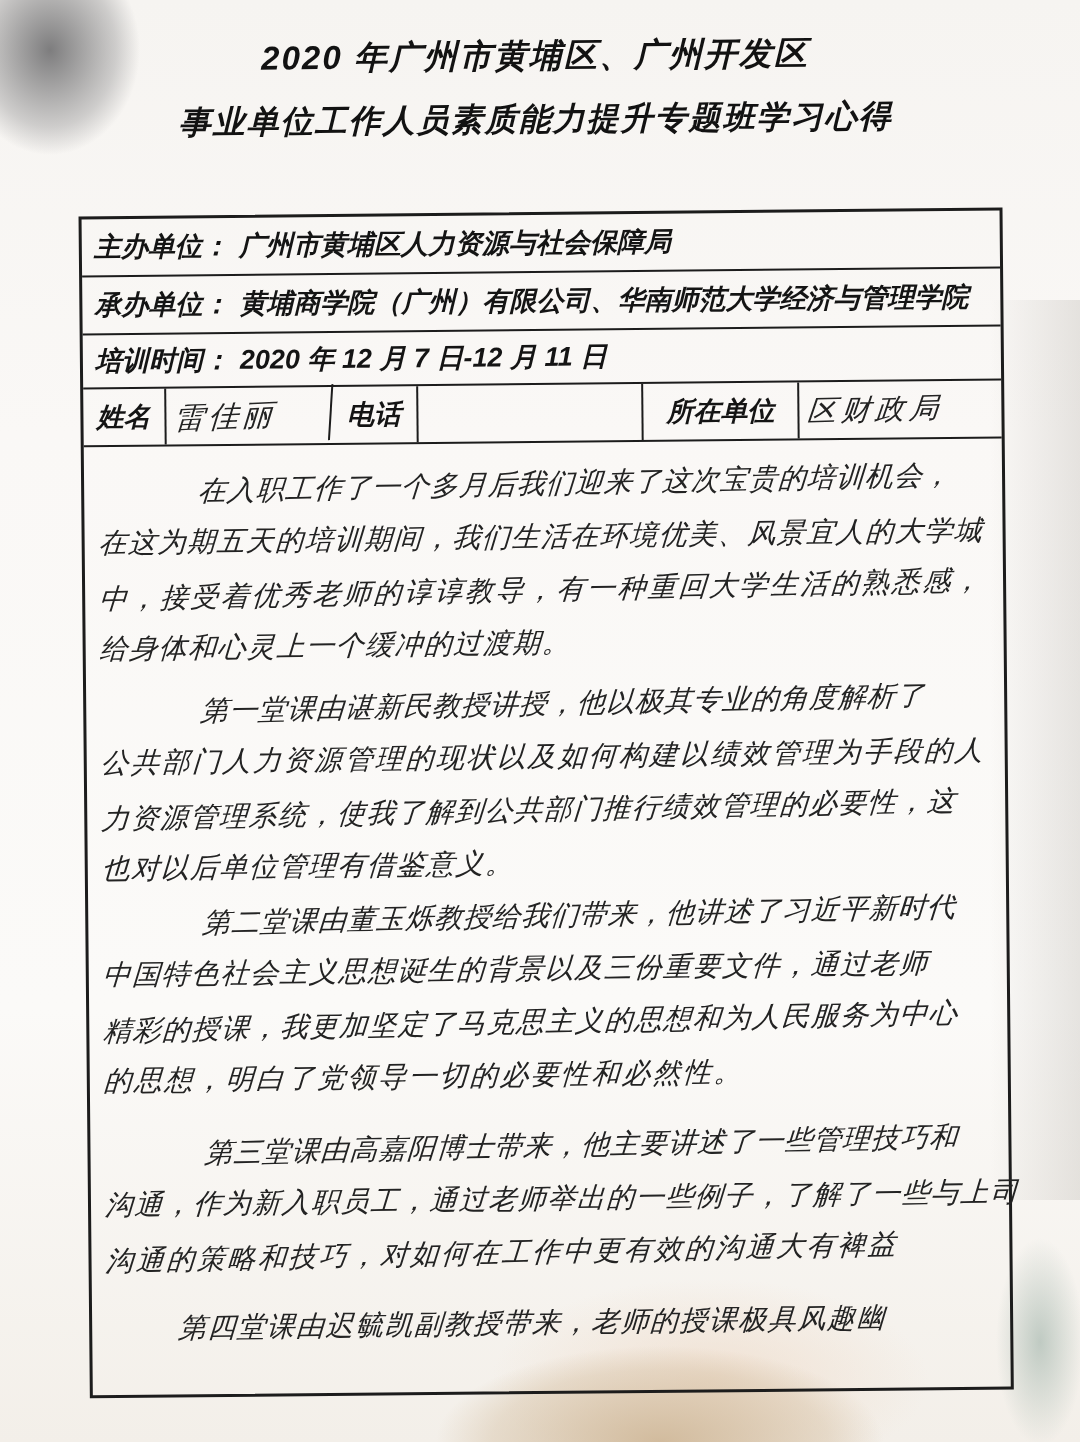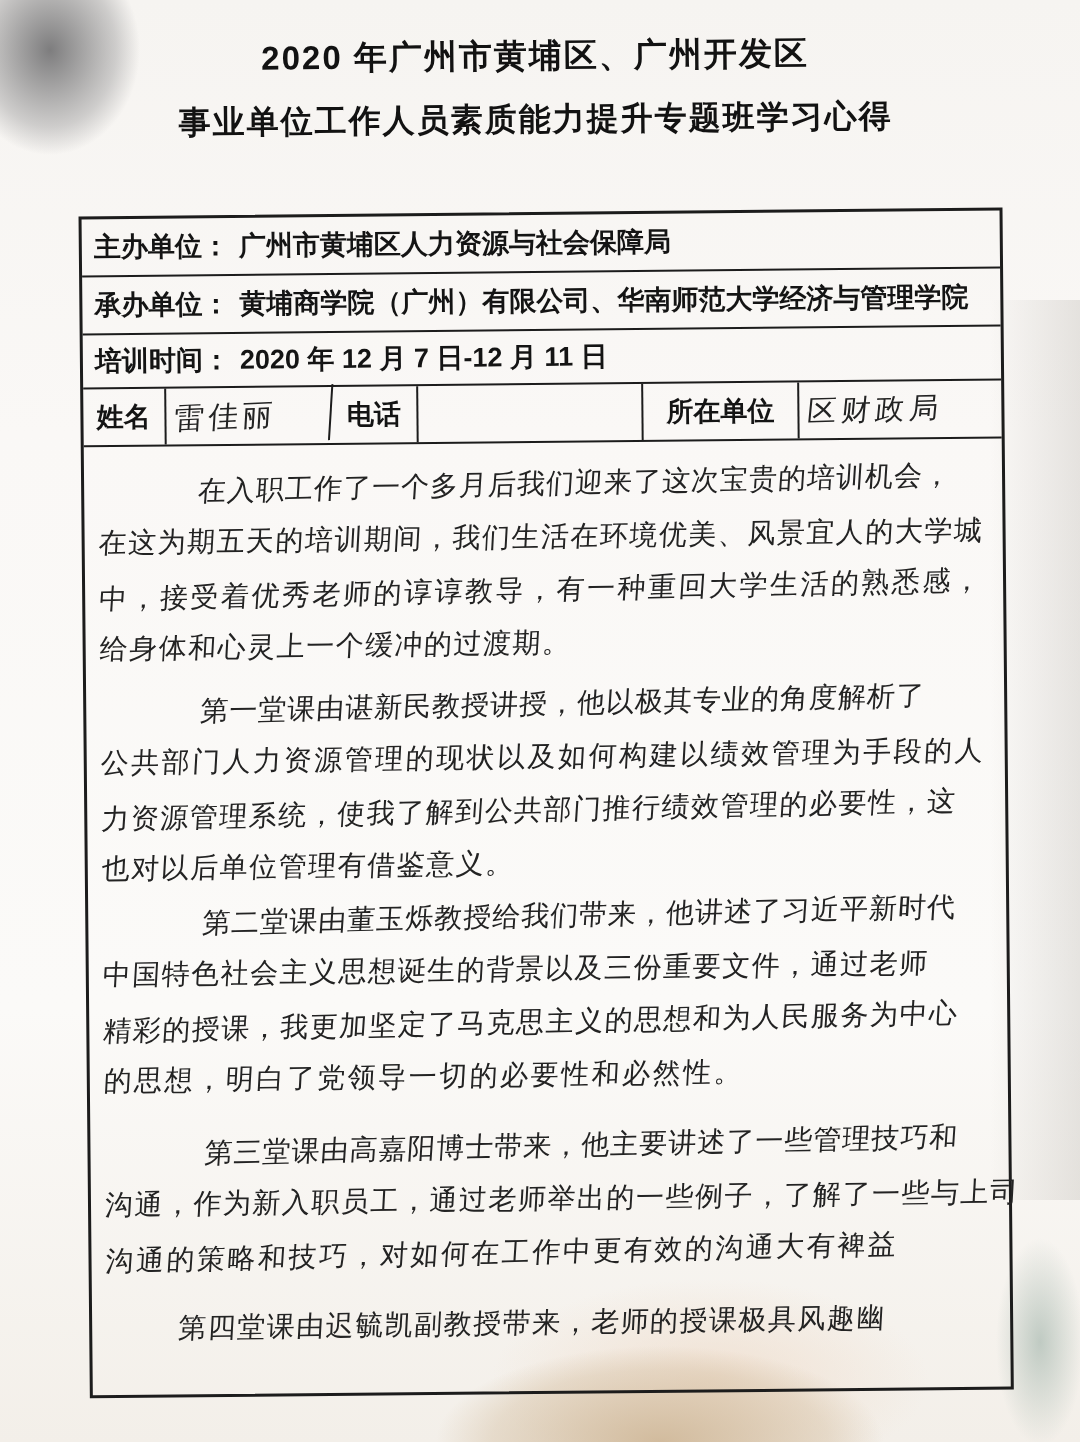--- a/index.html
+++ b/index.html
@@ -5,20 +5,21 @@
   * { box-sizing: border-box; }
   html,body { margin:0; padding:0; background:#cfcdca; }
   .photo {
     position: relative;
     width: 1080px; height: 1442px;
     margin: 0 auto;
     background:
       linear-gradient(180deg, #f6f4f1 0%, #faf8f6 30%, #fbfaf8 70%, #f3efe9 100%);
     overflow: hidden;
     font-family: "Liberation Sans", sans-serif;
+    font-style: italic;
   }
   
   .shadow-tl {
     position:absolute; left:-70px; top:-90px; width:240px; height:280px;
     background: radial-gradient(closest-side, rgba(95,95,97,0.8), rgba(130,130,132,0.35) 55%, rgba(150,150,150,0) 75%);
   }
   .shade-right {
     position:absolute; right:0; top:300px; width:90px; height:900px;
     background: linear-gradient(to left, rgba(190,186,180,0.35), rgba(190,186,180,0));
   }

